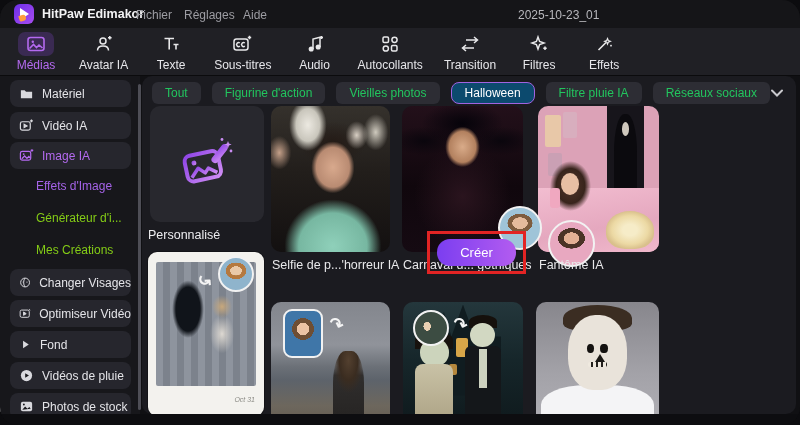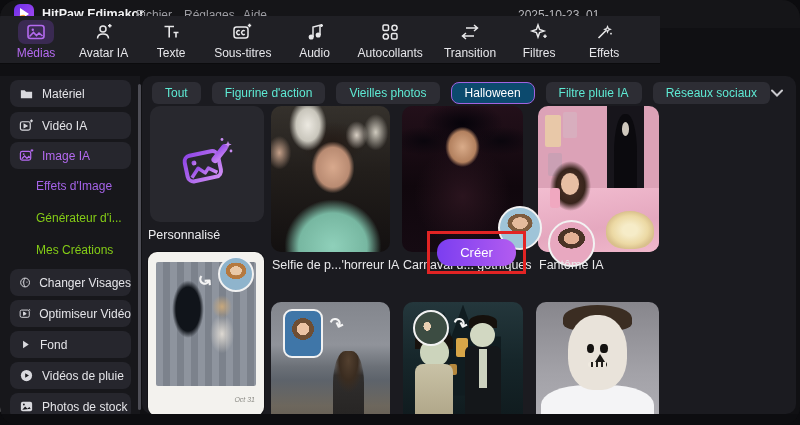--- a/index.html
+++ b/index.html
@@ -20,21 +20,21 @@
   .logo .play { position:absolute; left:6px; top:4px; width:0; height:0;
     border-left:9px solid #ffffff; border-top:6px solid transparent; border-bottom:6px solid transparent; }
   .logo .dot { position:absolute; left:5px; top:11px; width:7px; height:6px; border-radius:1px 4px 4px 2px;
     background:#ff9d3c; transform:rotate(-18deg); }
   .app-name { position:absolute; left:42px; top:7px; font-size:12.5px; font-weight:bold; color:#f2f2f4; }
   .menu-item { position:absolute; top:8px; font-size:12px; color:#9d9da3; }
   .menu-fichier { left:136px; } .menu-reglages { left:184px; } .menu-aide { left:243px; }
   .doc-title { position:absolute; left:518px; top:8px; font-size:12px; color:#b7b7bc; }
 
   
-  .toolbar { position:absolute; left:0; top:16px; width:660px; height:48px; background:#202025;
+  .toolbar { position:absolute; left:0; top:28px; width:800px; height:48px; background:#202025;
     border-bottom:1px solid #0b0b0d; display:flex; align-items:center; padding-left:14px; gap:21px; }
   .tool { display:flex; flex-direction:column; align-items:center; gap:2px; min-width:44px; }
   .tool .ticon { height:24px; display:flex; align-items:center; justify-content:center; }
   .tool .tlabel { font-size:12px; color:#e6e6ea; white-space:nowrap; }
   .tool.active .tlabel { color:#b46af0; }
   .tool.active .ticon { background:#3a2a52; border-radius:7px; padding:2px 8px; }
   svg.icon { display:block; }
 
   
   .left-scroll { position:absolute; left:0; top:78px; width:2px; height:334px; background:#d9d9db; border-radius:2px; }
@@ -46,21 +46,21 @@
   .side-sub { position:absolute; left:36px; font-size:12px; color:#84cc16; white-space:nowrap; }
   .side-sub.purple { color:#a563e8; }
   .divider-scroll { position:absolute; left:138px; top:84px; width:3px; height:326px;
     background:#4e4e56; border-radius:2px; }
 
   
   .panel { position:absolute; left:142px; top:76px; width:654px; height:338px;
     background:#1b1b20; border-radius:10px; overflow:hidden; }
   .chips { position:absolute; left:10px; top:6px; display:flex; gap:11px; }
   .chip { height:22px; padding:0 13px; display:flex; align-items:center; border-radius:6px;
-    background:#2d2d34; color:#5eead4; font-size:12px; white-space:nowrap; }
+    background:#2d2d34; color:#22c55e; font-size:12px; white-space:nowrap; }
   .chip.active { background:#0c4a6e; border:1.5px solid #a163e0; color:#ffffff; border-radius:8px; }
   .chev-btn { position:absolute; left:624px; top:6px; width:22px; height:22px; border-radius:6px;
     display:flex; align-items:center; justify-content:center; }
 
   .custom-card { position:absolute; left:8px; top:30px; width:114px; height:116px;
     background:#28282e; border-radius:10px; display:flex; align-items:center; justify-content:center; }
   .custom-label { position:absolute; left:0px; top:152px; width:122px; text-align:left; padding-left:6px;
     font-size:12.5px; color:#ececef; }
 
   .thumb { position:absolute; border-radius:10px; overflow:hidden; }

